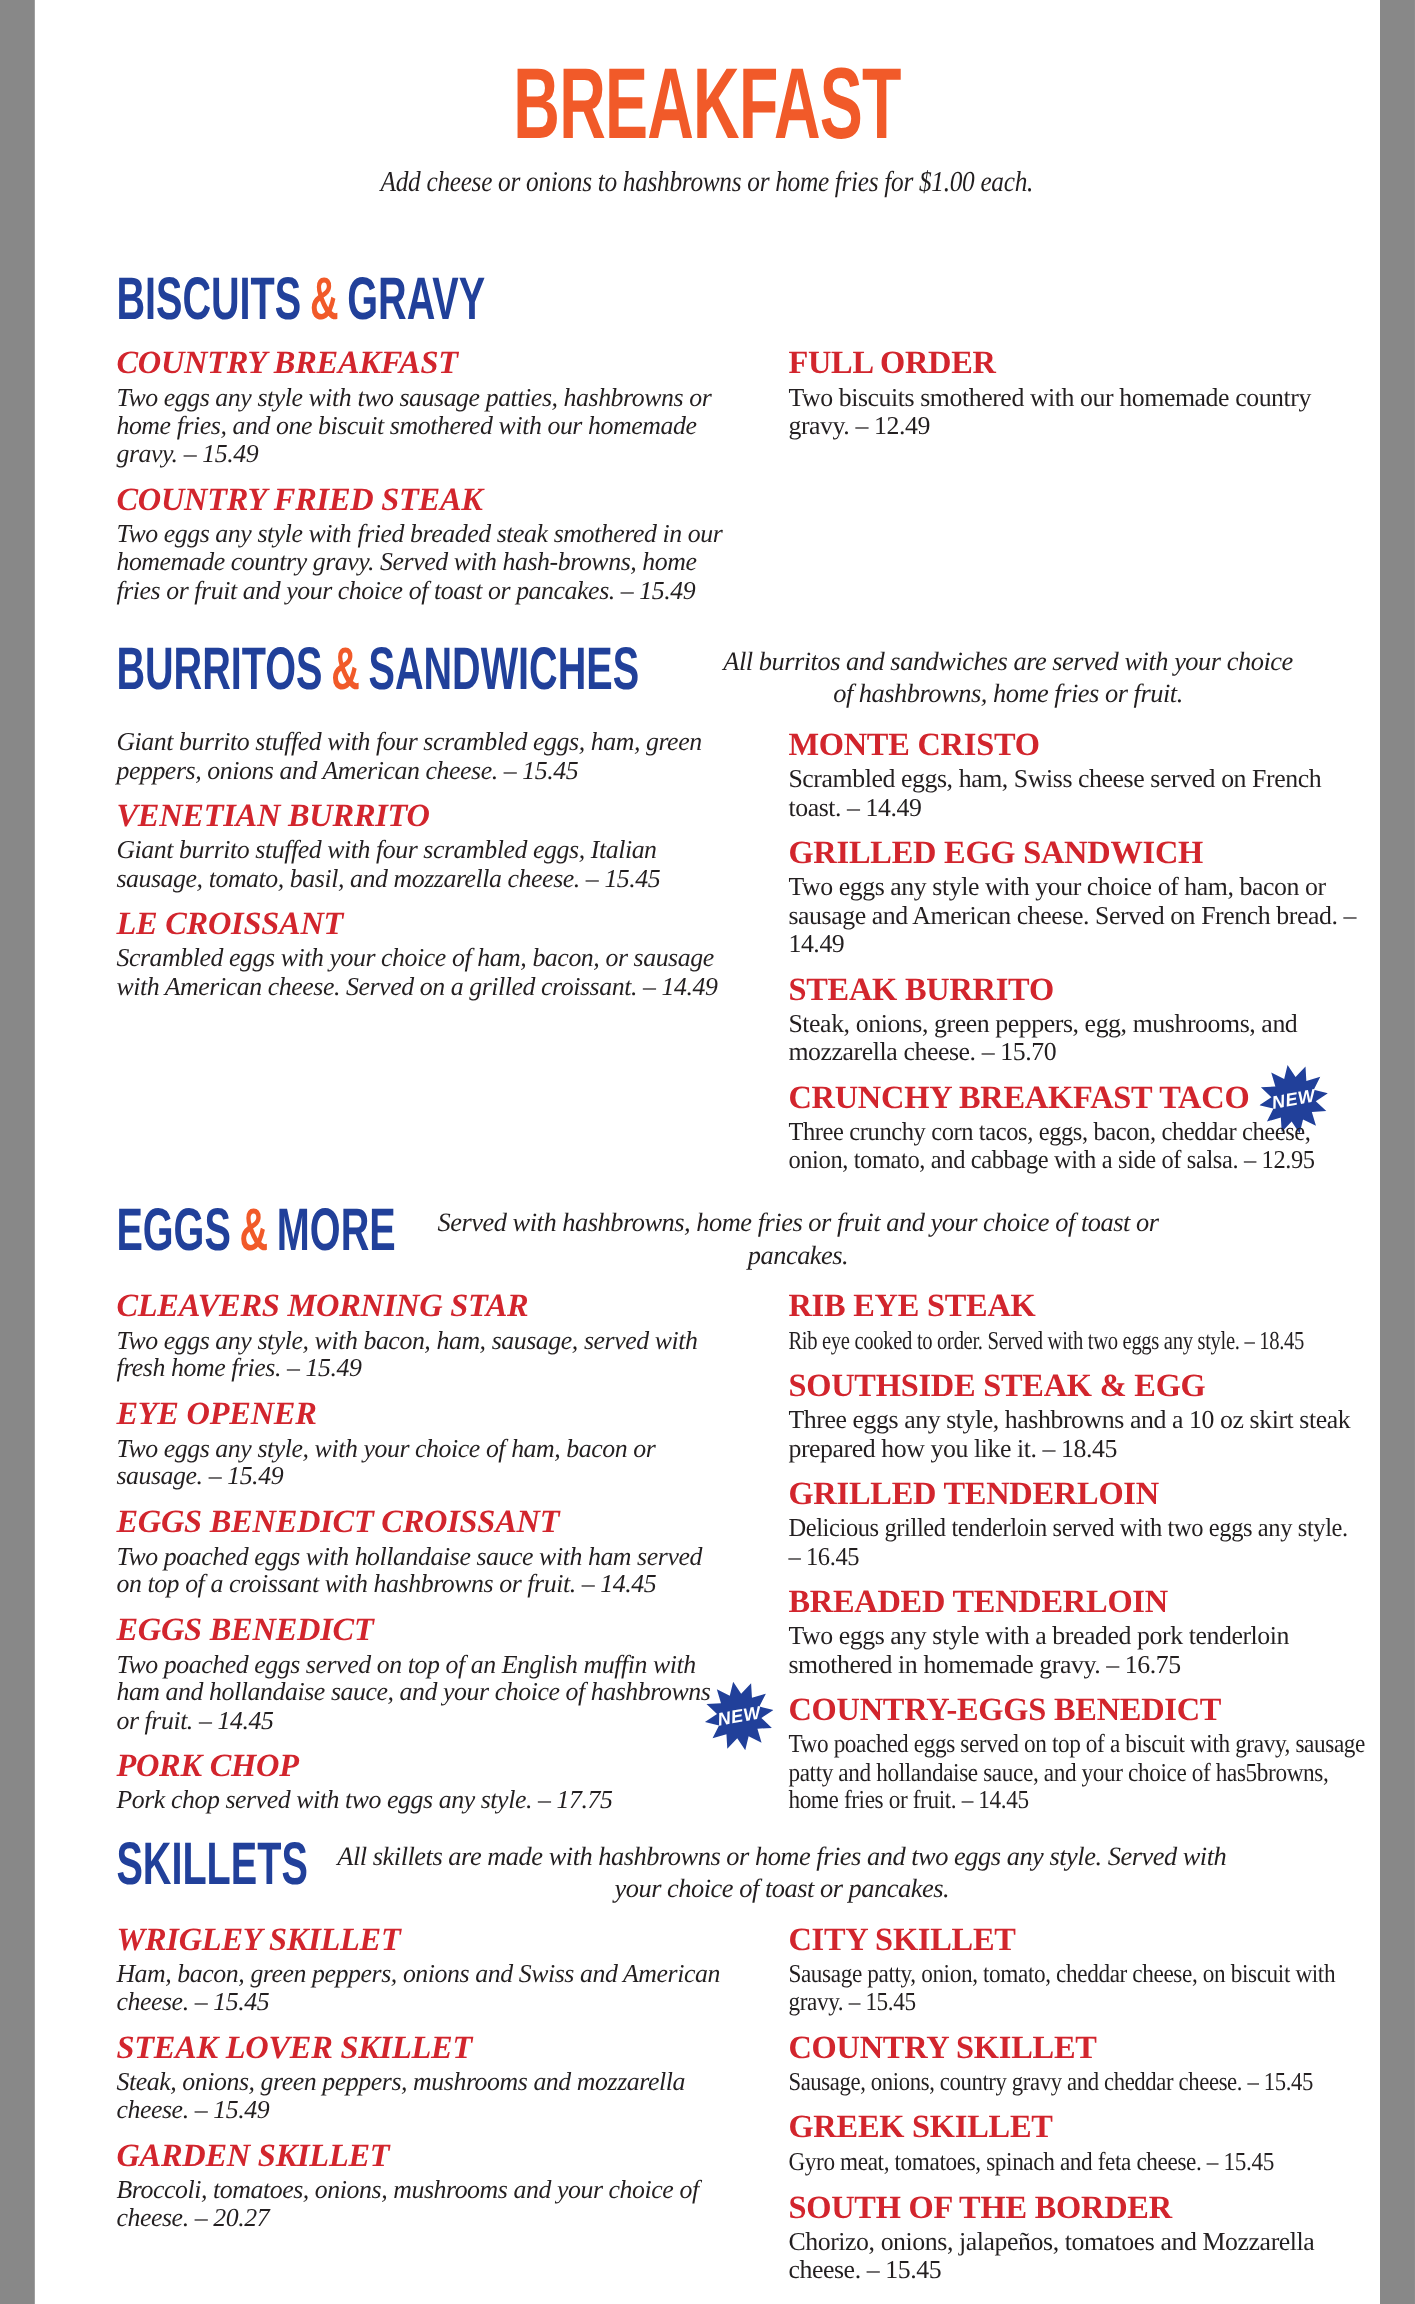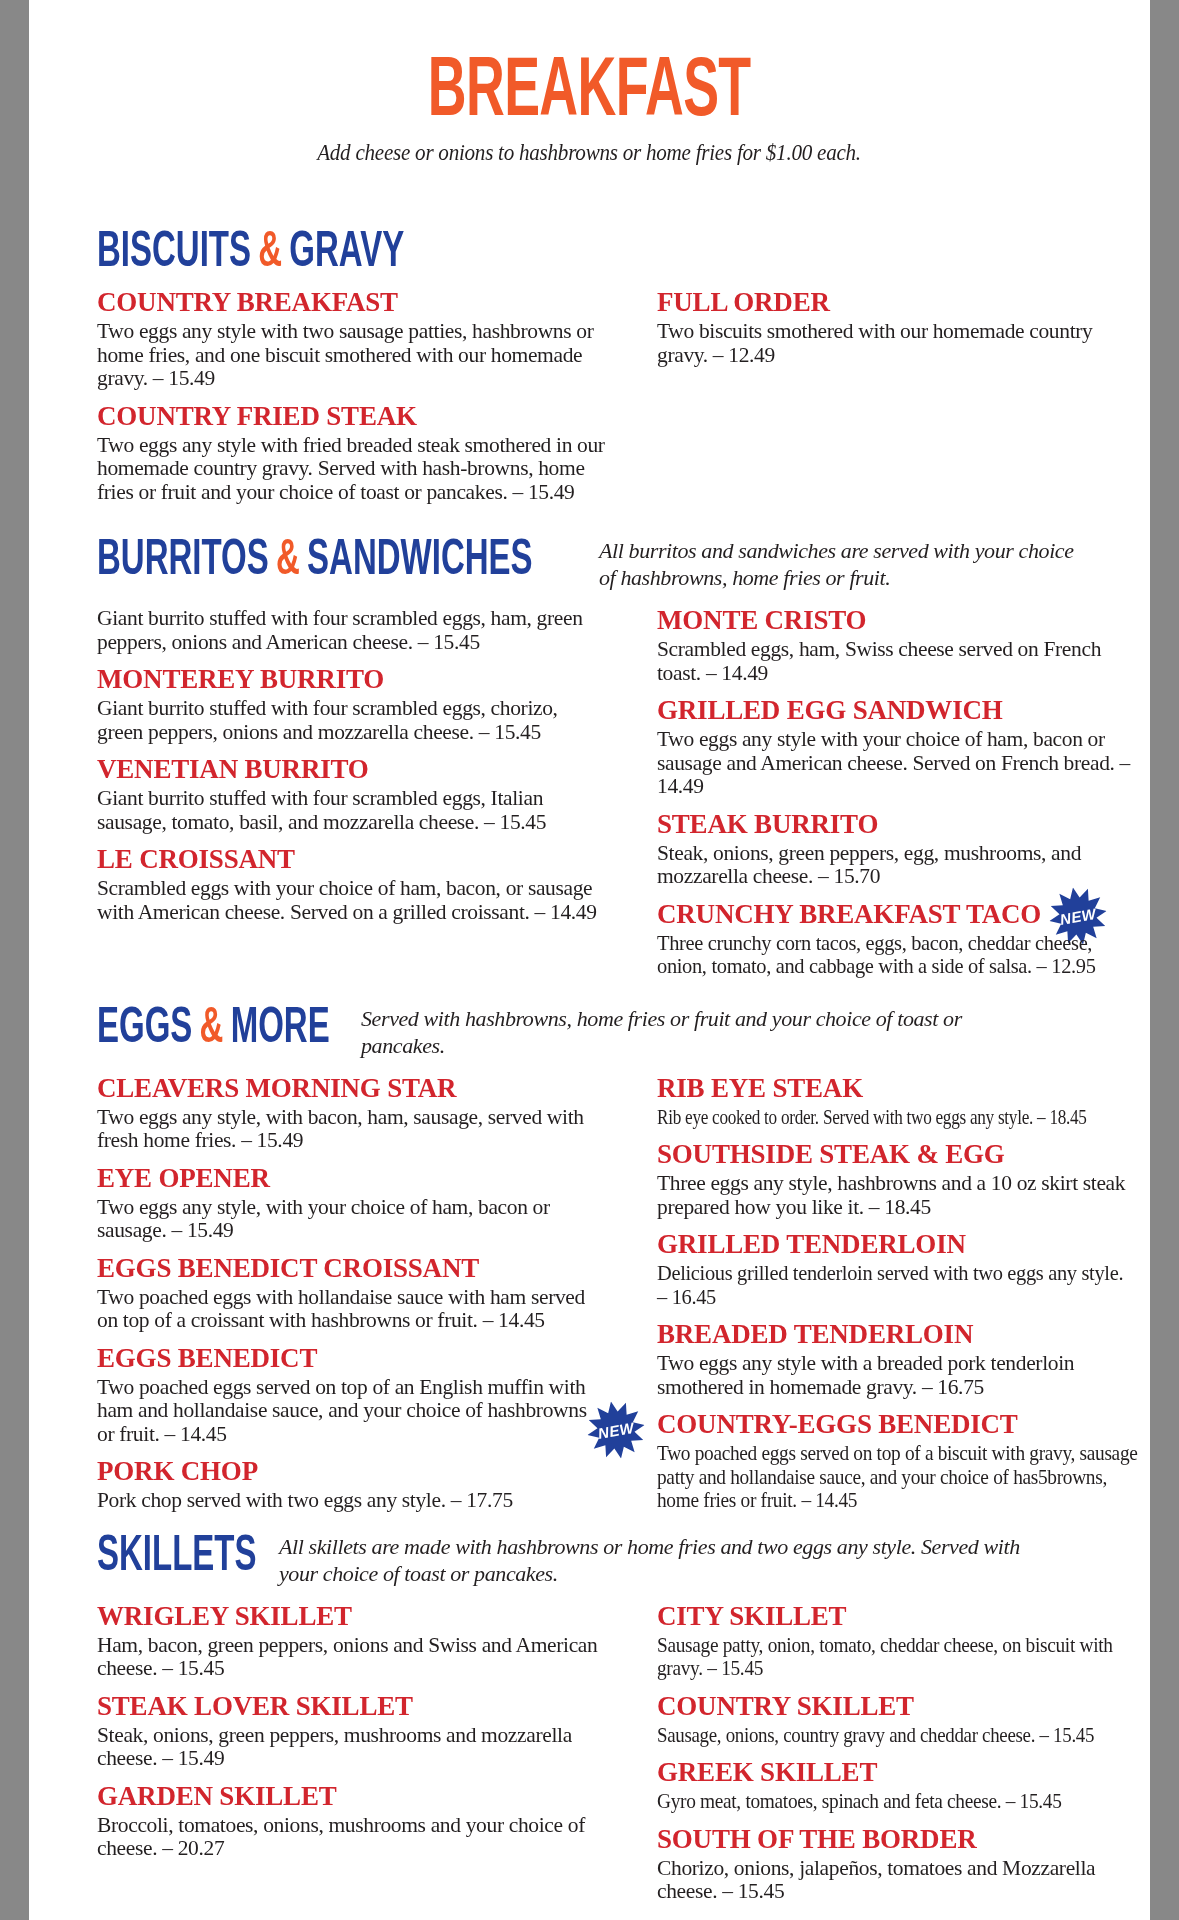--- a/index.html
+++ b/index.html
@@ -31,21 +31,21 @@
     transform:scaleX(0.88);transform-origin:center;
   }
 
   
   .section{margin-top:20px;}
   #sec-biscuits{margin-top:58px;}
   #sec-burritos{margin-top:19px;}
   #sec-eggs{margin-top:12px;}
   #sec-skillets{margin-top:6px;}
 
-  .sec-head{display:flex;align-items:flex-start;margin-bottom:14px;}
+  .sec-head{display:flex;align-items:flex-start;margin-bottom:14px;text-align:center;}
   .sec-title-box{overflow:visible;flex:none;}
   #sec-biscuits .sec-title-box{width:348px;}
   #sec-burritos .sec-title-box{width:470px;}
   #sec-eggs     .sec-title-box{width:232px;}
   #sec-skillets .sec-title-box{width:150px;}
   .sec-title{
     display:inline-block;white-space:nowrap;
     font-family:"Liberation Sans",sans-serif;font-weight:bold;
     font-size:50px;line-height:48px;color:var(--blue);
     transform:scaleX(0.66);transform-origin:0 0;
@@ -54,21 +54,21 @@
   .sec-note{
     font-style:italic;font-size:22px;line-height:27px;letter-spacing:-0.4px;
     margin-left:32px;padding-top:4px;color:var(--ink);
   }
   #sec-burritos .sec-note{max-width:668px;}
   #sec-eggs     .sec-note{max-width:608px;}
   #sec-skillets .sec-note{max-width:745px;}
 
   .cols{display:flex;}
   .col{overflow:visible;}
-  .col-l{width:560px;padding-right:52px;box-sizing:border-box;flex:none;}
+  .col-l{width:560px;padding-right:52px;box-sizing:border-box;flex:none;font-style:italic;}
   .col-r{width:482px;flex:none;}
 
   .item{position:relative;margin-bottom:10px;}
   .item-name{
     font-weight:bold;color:var(--red);
     font-size:27px;line-height:31px;letter-spacing:-0.2px;
   }
   .item-desc{
     font-size:21.5px;line-height:23.5px;letter-spacing:-0.35px;
     margin-top:2px;color:var(--ink);
@@ -143,24 +143,20 @@
           <span class="sec-title"><span class="t-main">BURRITOS</span><span class="t-amp">&amp;</span><span class="t-rest">SANDWICHES</span></span>
         </div>
         <div class="sec-note">All burritos and sandwiches are served with your choice of hashbrowns, home fries or fruit.</div>
       </div>
       <div class="cols">
         <div class="col col-l">
   <div class="item">
     <div class="item-desc">Giant burrito stuffed with four scrambled eggs, ham, green peppers, onions and American cheese. – 15.45</div>
   </div>
 
-  <div class="item">
-    <div class="item-name"><span>MONTEREY BURRITO</span></div>
-    <div class="item-desc">Giant burrito stuffed with four scrambled eggs, chorizo, green peppers, onions and mozzarella cheese. – 15.45</div>
-  </div>
 
   <div class="item">
     <div class="item-name"><span>VENETIAN BURRITO</span></div>
     <div class="item-desc">Giant burrito stuffed with four scrambled eggs, Italian sausage, tomato, basil, and mozzarella cheese. – 15.45</div>
   </div>
 
   <div class="item">
     <div class="item-name"><span>LE CROISSANT</span></div>
     <div class="item-desc">Scrambled eggs with your choice of ham, bacon, or sausage with American cheese. Served on a grilled croissant. – 14.49</div>
   </div>

